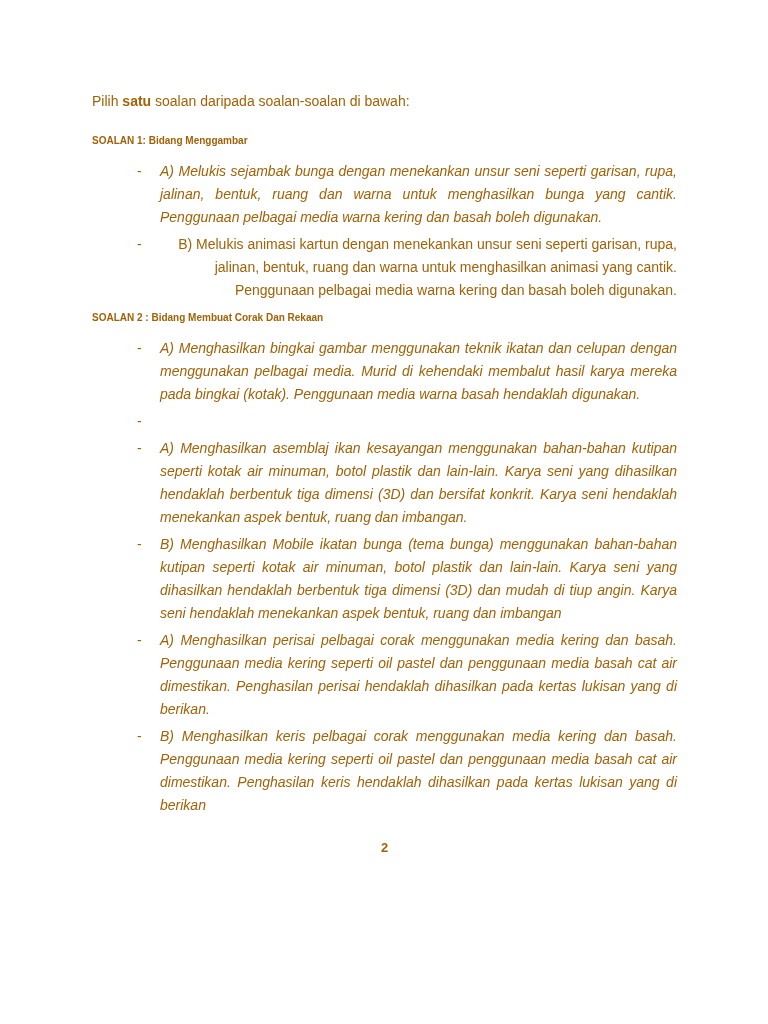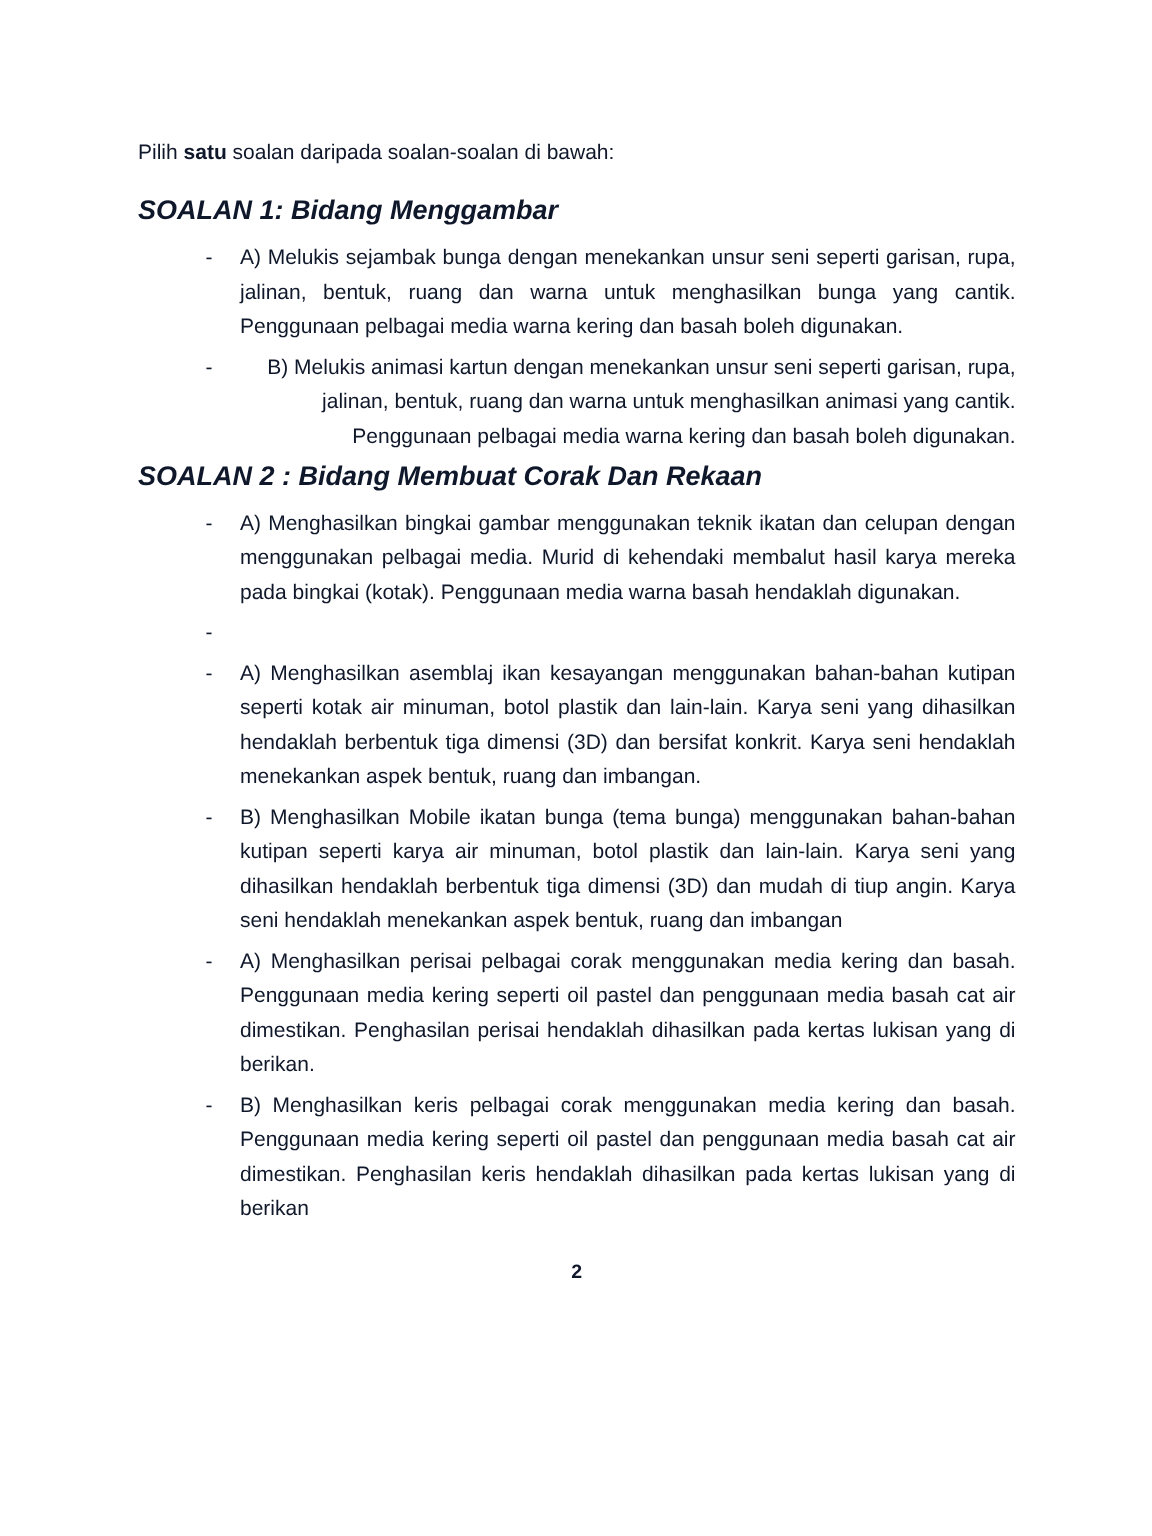--- a/index.html
+++ b/index.html
@@ -6,57 +6,57 @@
     margin: 0;
     padding: 0;
     background: #ffffff;
   }
   .page {
     position: relative;
     width: 768px;
     height: 1024px;
     box-sizing: border-box;
     background: #ffffff;
-    color: #0f172a;
+    color: #a16207;
     font-family: "Liberation Sans", sans-serif;
     font-size: 14px;
     line-height: 23px;
     padding: 90px 91px 0 92px;
     overflow: hidden;
   }
   .intro {
     margin: 0 0 16px 0;
   }
   .intro b { font-weight: 700; }
   h2.section-heading {
-    font-size: 18px;
+    font-size: 10px;
     font-weight: 700;
     line-height: 23px;
     margin: 4px 0 8px 0;
-    font-style: italic;
   }
   .bullet {
     display: flex;
     align-items: flex-start;
     margin: 0 0 4px 0;
   }
   .bullet .dash {
     flex: 0 0 23px;
     margin-left: 45px;
     text-align: left;
   }
   .bullet .btext {
     flex: 1;
     margin: 0;
     max-width: 517px;
     text-align: right;
   }
   .bullet .btext.justify {
     text-align: justify;
     text-align-last: left;
+    font-style: italic;
   }
   .page-number {
     margin-top: 19px;
     text-align: center;
     font-weight: 700;
     font-size: 13px;
   }
 </style>
 </head>
 <body>
@@ -88,21 +88,21 @@
     </div>
   </section>
 
   <section>
     <div class="bullet">
       <span class="dash">-</span>
       <p class="btext justify">A) Menghasilkan asemblaj ikan kesayangan menggunakan bahan-bahan kutipan seperti kotak air minuman, botol plastik dan lain-lain. Karya seni yang dihasilkan hendaklah berbentuk tiga dimensi (3D) dan bersifat konkrit. Karya seni hendaklah menekankan aspek bentuk, ruang dan imbangan.</p>
     </div>
     <div class="bullet">
       <span class="dash">-</span>
-      <p class="btext justify">B) Menghasilkan Mobile ikatan bunga (tema bunga) menggunakan bahan-bahan kutipan seperti karya air minuman, botol plastik dan lain-lain. Karya seni yang dihasilkan hendaklah berbentuk tiga dimensi (3D) dan mudah di tiup angin. Karya seni hendaklah menekankan aspek bentuk, ruang dan imbangan</p>
+      <p class="btext justify">B) Menghasilkan Mobile ikatan bunga (tema bunga) menggunakan bahan-bahan kutipan seperti kotak air minuman, botol plastik dan lain-lain. Karya seni yang dihasilkan hendaklah berbentuk tiga dimensi (3D) dan mudah di tiup angin. Karya seni hendaklah menekankan aspek bentuk, ruang dan imbangan</p>
     </div>
   </section>
 
   <section>
     <div class="bullet">
       <span class="dash">-</span>
       <p class="btext justify">A) Menghasilkan perisai  pelbagai corak  menggunakan media kering dan basah. Penggunaan media kering seperti oil pastel dan penggunaan media basah cat air dimestikan. Penghasilan perisai hendaklah dihasilkan pada kertas lukisan yang di berikan.</p>
     </div>
     <div class="bullet">
       <span class="dash">-</span>

